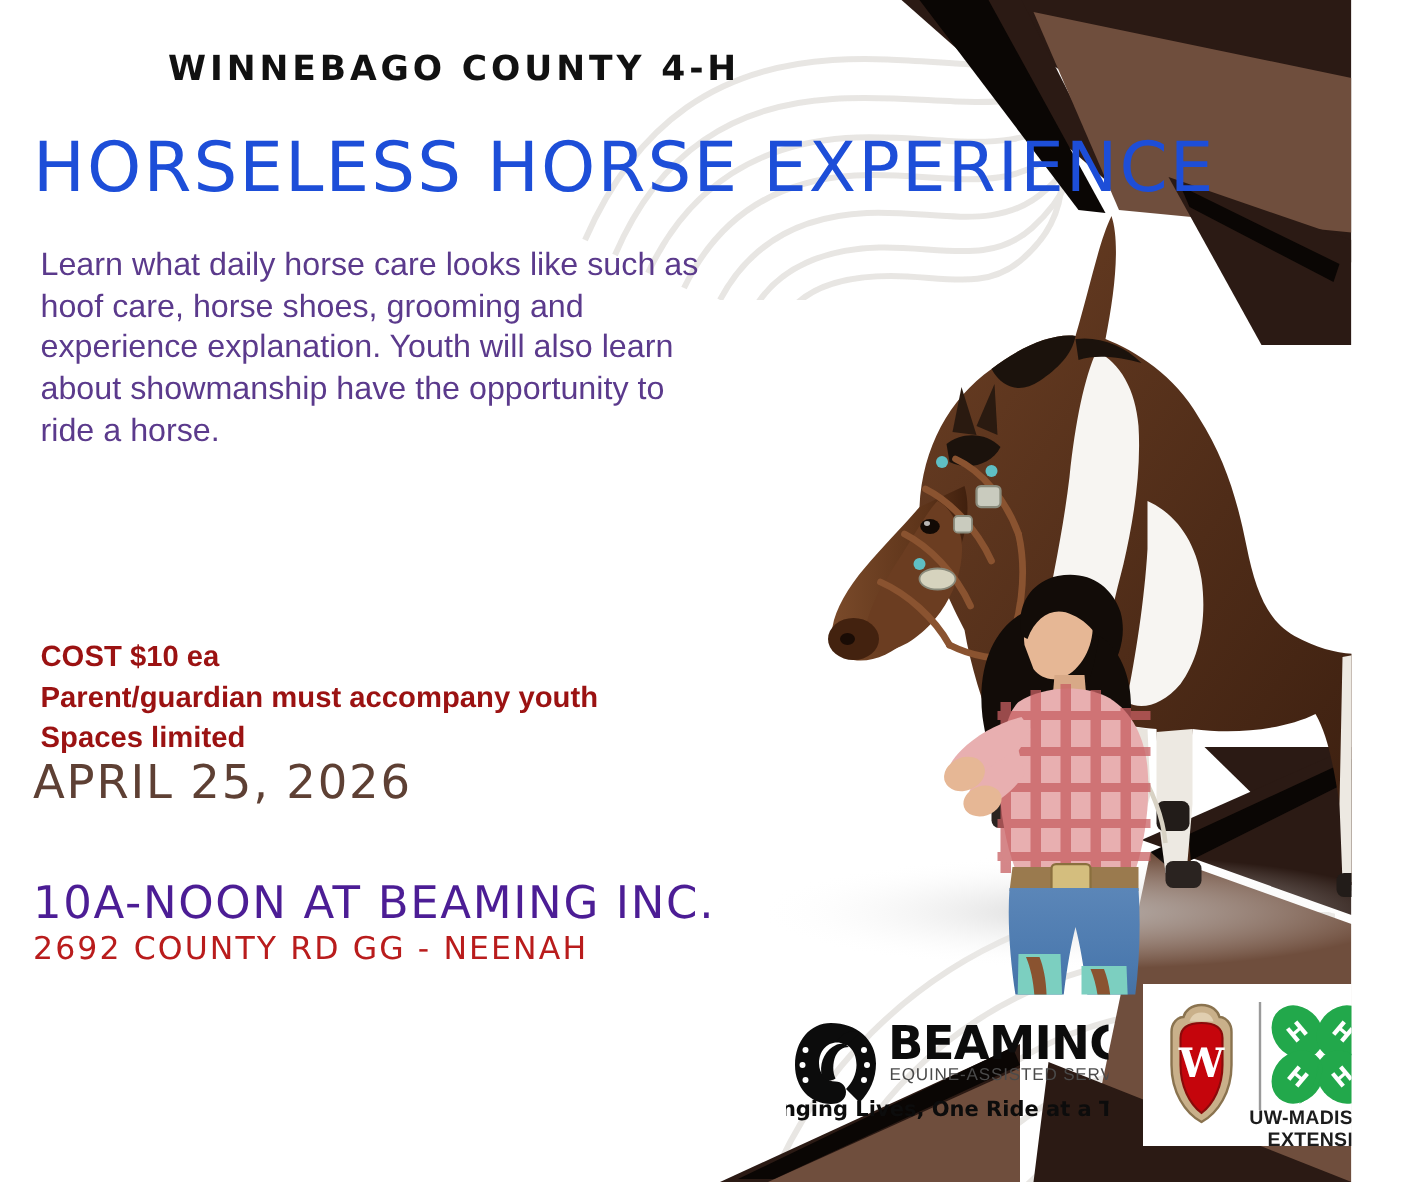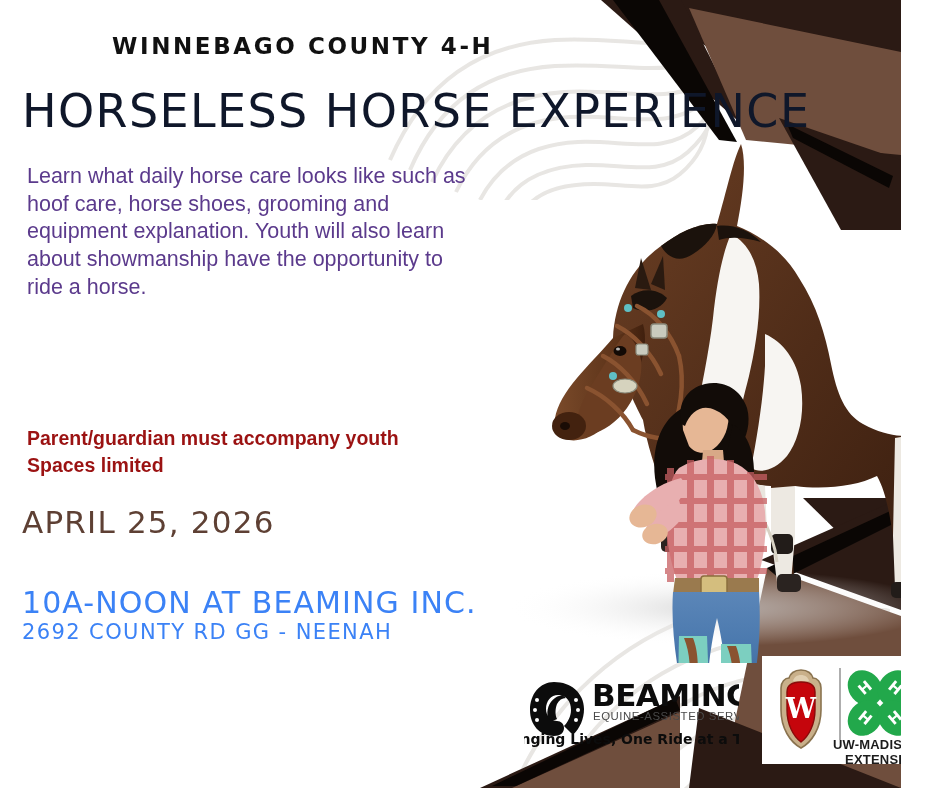--- a/index.html
+++ b/index.html
@@ -30,21 +30,21 @@
     position:absolute; top:33px; left:112px;
     font-size:23px; font-weight:bold; letter-spacing:2.6px;
     color:#111111;
     font-family:"DejaVu Sans", sans-serif;
     white-space:nowrap;
   }
 
   .headline {
     position:absolute; top:84px; left:22px;
     font-size:46px; font-weight:normal; letter-spacing:1.4px;
-    color:#0f172a;
+    color:#1d4ed8;
     font-family:"DejaVu Sans", sans-serif;
     white-space:nowrap;
   }
 
   .intro {
     position:absolute; top:163px; left:27px; width:450px;
     font-size:21.5px; line-height:1.29;
     color:#5B3A8C;
     font-family:"Liberation Sans", sans-serif;
   }
@@ -66,28 +66,28 @@
   .date-line {
     position:absolute; top:504px; left:22px;
     font-size:31px; letter-spacing:1.2px;
     color:#5E4034;
     font-family:"DejaVu Sans", sans-serif;
     white-space:nowrap;
   }
   .place-line {
     position:absolute; top:585px; left:22px;
     font-size:30px; letter-spacing:1.1px;
-    color:#3b82f6;
+    color:#4c1d95;
     font-family:"DejaVu Sans", sans-serif;
     white-space:nowrap;
   }
   .addr-line {
     position:absolute; top:620px; left:22px;
     font-size:21px; letter-spacing:1.4px;
-    color:#3b82f6;
+    color:#b91c1c;
     font-family:"DejaVu Sans", sans-serif;
     white-space:nowrap;
   }
   .register-line {
     position:absolute; top:673px; left:22px;
     font-size:30px; letter-spacing:1px;
     color:#5E4034;
     font-family:"DejaVu Sans", sans-serif;
     white-space:nowrap;
   }
@@ -330,23 +330,24 @@
       <path d="M256,556 L288,556 L290,574 L253,574 Z" fill="#8A5330"></path>
       <path d="M253,574 L290,574 L292,586 L240,588 L242,576 Z" fill="#8A5330"></path>
       <path d="M262,508 C267,520 269,536 267,552 L275,552 C277,532 275,518 271,508 Z" fill="#8A5330"></path>
     </g>
   </svg>
 
   <div class="content">
 
     <div class="eyebrow">WINNEBAGO COUNTY 4-H</div>
     <div class="headline">HORSELESS HORSE EXPERIENCE</div>
-    <div class="intro">Learn what daily horse care looks like such as hoof care, horse shoes, grooming and equipment explanation. Youth will also learn about showmanship have the opportunity to ride a horse.</div>
+    <div class="intro">Learn what daily horse care looks like such as hoof care, horse shoes, grooming and experience explanation. Youth will also learn about showmanship have the opportunity to ride a horse.</div>
 
     <div class="cost">
+      <div>COST $10 ea</div>
       <div>Parent/guardian must accompany youth</div>
       <div>Spaces limited</div>
     </div>
 
     <div class="date-line">APRIL 25, 2026</div>
     <div class="place-line">10A-NOON AT BEAMING INC.</div>
     <div class="addr-line">2692 COUNTY RD GG - NEENAH</div>
   </div>
 
   <svg class="beaming-logo" viewBox="0 0 215 90">

